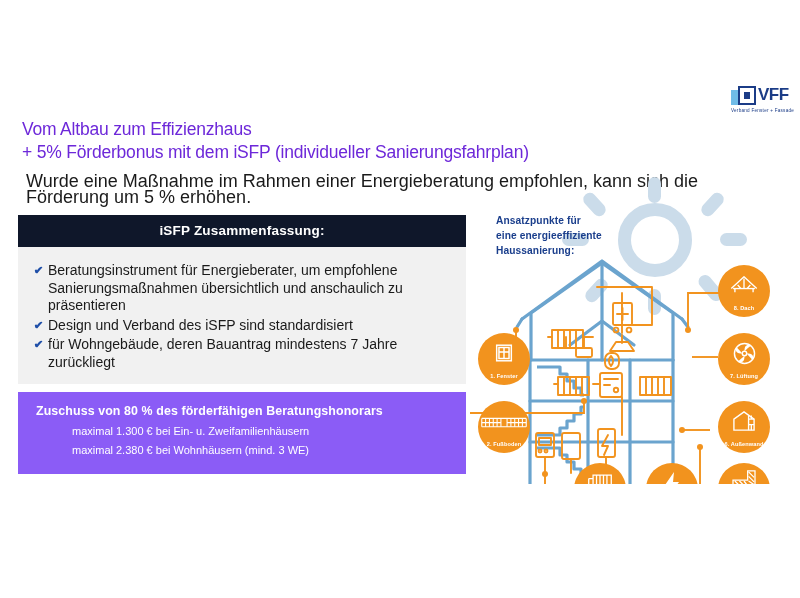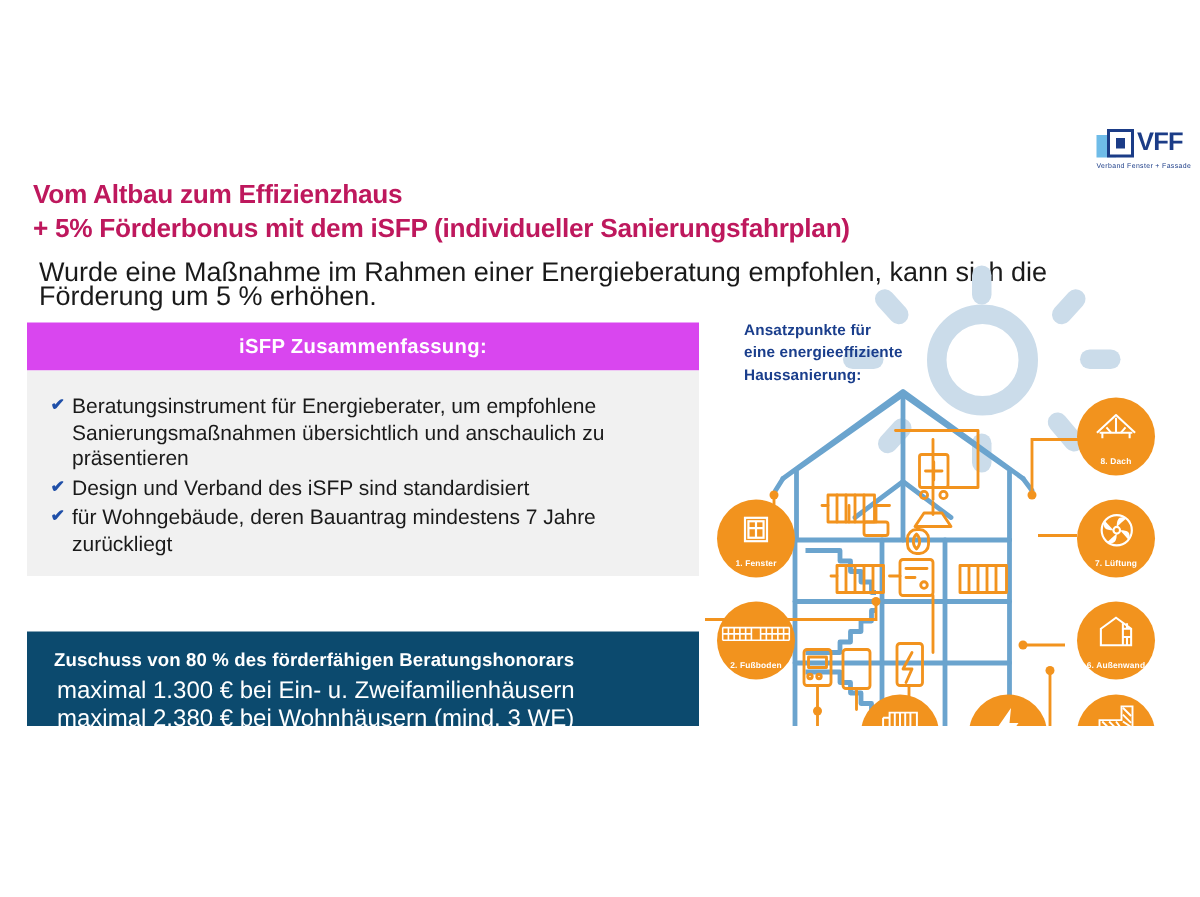--- a/index.html
+++ b/index.html
@@ -14,40 +14,40 @@
 
   
   .vff-logo{position:absolute;left:731px;top:86px;width:62px;height:34px;}
   .vff-sq-back{position:absolute;left:0;top:4px;width:13px;height:15px;background:#6FBCE8;}
   .vff-sq-front{position:absolute;left:7px;top:0px;width:18px;height:19px;border:2.5px solid #1B3C87;box-sizing:border-box;background:#fff;}
   .vff-sq-front i{position:absolute;left:4px;top:4px;right:4px;bottom:4px;background:#1B3C87;display:block;}
   .vff-text{position:absolute;left:27px;top:-1px;font-size:17px;font-weight:bold;color:#1B3C87;letter-spacing:-0.5px;line-height:20px;}
   .vff-tag{position:absolute;left:0px;top:22px;font-size:4.6px;color:#1B3C87;letter-spacing:0.25px;white-space:nowrap;}
 
   
-  .title{position:absolute;left:22px;top:118px;width:700px;color:#be185d;
-    font-size:17.5px;font-weight:bold;line-height:23px;letter-spacing:-0.2px;}
+  .title{position:absolute;left:22px;top:118px;width:700px;color:#6d28d9;
+    font-size:17.5px;font-weight:normal;line-height:23px;letter-spacing:-0.2px;}
   .subtitle{position:absolute;left:26px;top:173px;width:720px;color:#1A1A1A;
     font-size:18px;line-height:16px;}
 
   
   .sum-box{position:absolute;left:18px;top:215px;width:448px;}
-  .sum-head{background:#d946ef;color:#ffffff;text-align:center;
+  .sum-head{background:#0f172a;color:#ffffff;text-align:center;
     font-size:13.5px;font-weight:bold;padding:8px 0 9px 0;letter-spacing:0.2px;}
   .sum-body{background:#F1F1F1;padding:14px 0 12px 0;}
   .bullet{display:flex;align-items:flex-start;padding:1px 0 1px 16px;}
   .bullet .chk{flex:0 0 auto;width:14px;color:#1F4FA8;font-size:11px;line-height:16px;
     font-weight:bold;transform:scaleX(1.05);}
   .bullet .btxt{font-size:14px;line-height:17.5px;color:#1A1A1A;}
 
   
-  .zus-box{position:absolute;left:18px;top:392px;width:448px;background:#0c4a6e;
-    color:#ffffff;padding:12px 0 14px 0;margin-top:29px;}
+  .zus-box{position:absolute;left:18px;top:392px;width:448px;background:#8b5cf6;
+    color:#ffffff;padding:12px 0 14px 0;}
   .zus-title{font-size:12.4px;font-weight:bold;padding:0 0 4px 18px;letter-spacing:0.1px;}
-  .zus-line{font-size:16px;line-height:19px;padding-left:20px;}
+  .zus-line{font-size:11px;line-height:19px;padding-left:54px;}
 
   
   .footer{position:absolute;left:0;top:497px;width:800px;height:38px;background:#D4D4D4;}
   .febis{position:absolute;left:20px;top:508px;display:flex;align-items:center;flex-direction:column;}
   .febis-mark{position:relative;width:34px;height:17px;}
   .febis-circ{position:absolute;left:0;top:0;width:16px;height:16px;border-radius:50%;
     background:#10307C;}
   .febis-house{position:absolute;left:4.2px;top:3.4px;width:7.6px;height:9px;
     background:#F2B705;border-radius:3.4px 3.4px 1px 1px;}
   .febis-house::after{content:"";position:absolute;left:2.2px;top:3.4px;width:3.2px;height:5.6px;

